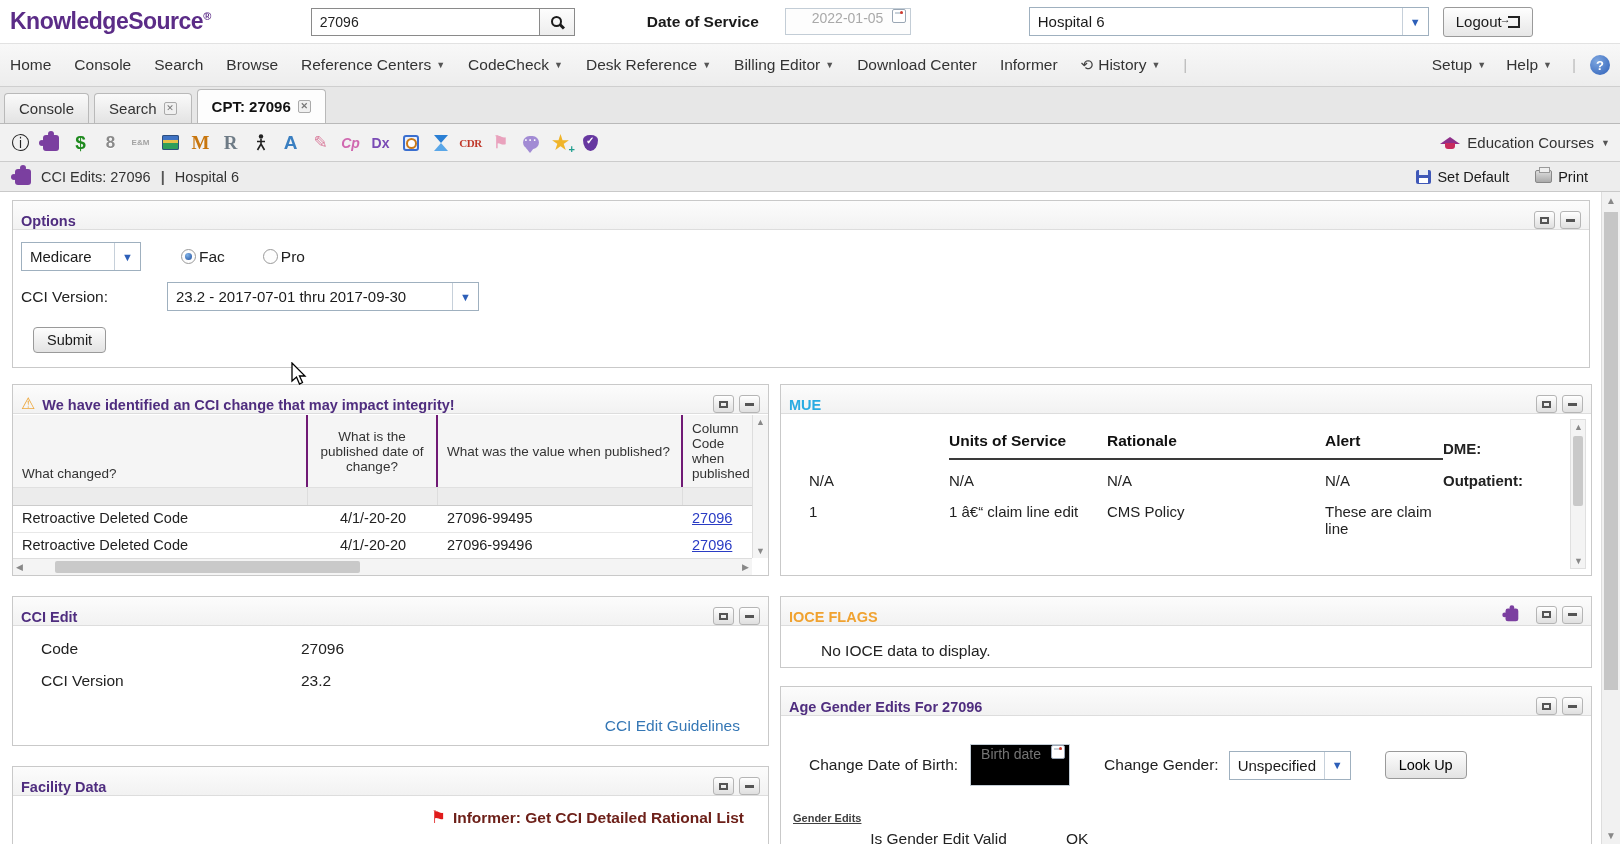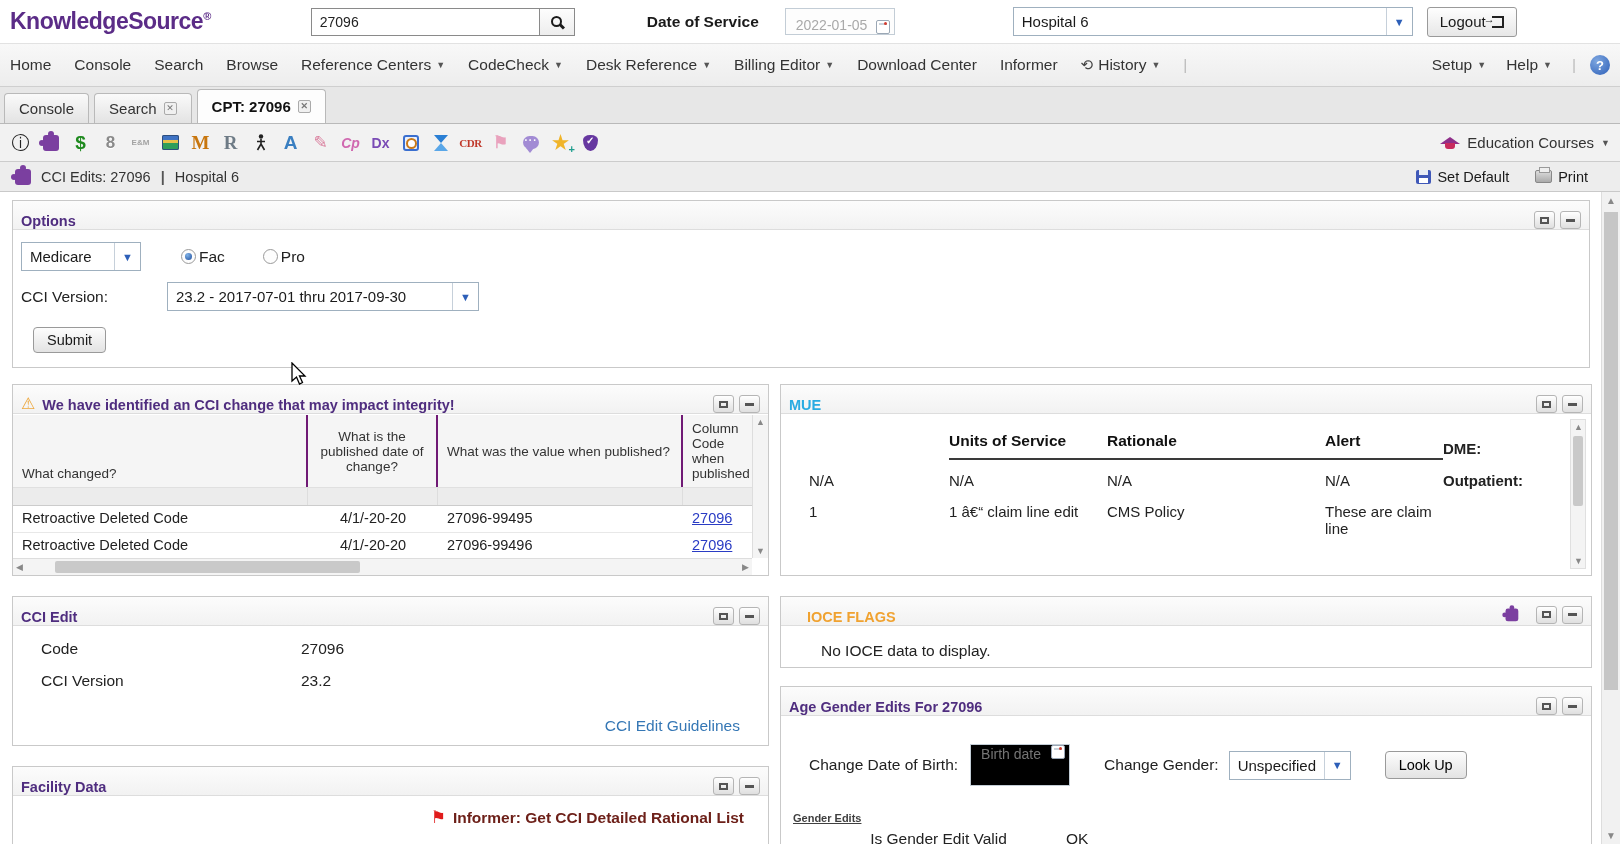--- a/index.html
+++ b/index.html
@@ -12,21 +12,21 @@
   
   .topbar { height:43px; display:flex; align-items:center; padding:0 10px; background:#fff; }
   .logo { font-size:23px; font-weight:bold; color:#5b2c87; letter-spacing:-0.5px; white-space:nowrap; }
   .logo sup { font-size:11px; }
   .search-wrap { display:flex; margin-left:100px; }
   .search-input { width:228px; height:28px; border:1px solid #8a8a8a; border-right:none; padding:0 8px; font-size:14px; font-family:inherit; color:#222; outline:none; }
   .search-btn { width:36px; height:28px; border:1px solid #8a8a8a; background:linear-gradient(#fdfdfd,#ededed); display:flex; align-items:center; justify-content:center; cursor:pointer; }
   .mag { position:relative; width:11px; height:11px; border:2.5px solid #1a1a1a; border-radius:50%; }
   .mag::after { content:""; position:absolute; width:6px; height:2.5px; background:#1a1a1a; transform:rotate(45deg); right:-5px; bottom:-2px; }
   .dos-label { font-weight:bold; font-size:15.5px; margin-left:72px; color:#1a1a1a; white-space:nowrap; }
-  .dos-box { display:flex; align-items:flex-end; margin-left:26px; border:1px solid #c3cdd6; height:27px; background:#fdfdfd; padding:0 4px 0 8px; }
+  .dos-box { display:flex; align-items:flex-start; margin-left:26px; border:1px solid #c3cdd6; height:27px; background:#fdfdfd; padding:0 4px 0 24px; }
   .dos-input { border:none; width:82px; font-size:14px; color:#a9a9a9; font-family:inherit; background:transparent; outline:none; }
   .cal-icon { position:relative; width:14px; height:14px; border:1px solid #9aa7b5; background:#fff; border-radius:2px; }
   .cal-icon::before { content:""; position:absolute; top:2px; left:2px; right:2px; height:2px; background:#c9d2da; }
   .cal-icon::after { content:""; position:absolute; top:1px; right:2px; width:3px; height:3px; background:#d23b2f; border-radius:50%; }
   .facility-select { margin-left:118px; width:400px; }
   .logout-btn { margin-left:14px; height:30px; padding:0 12px; border:1px solid #9a9a9a; border-radius:3px; background:linear-gradient(#fefefe,#e7e7e7); font-size:15px; color:#1a1a1a; display:flex; align-items:center; gap:6px; cursor:pointer; white-space:nowrap; }
   .logout-icon { position:relative; width:12px; height:12px; border:2px solid #222; border-left:none; }
   .logout-icon::before { content:"→"; position:absolute; left:-8px; top:-5px; font-size:11px; color:#222; font-weight:bold; }
 
   
@@ -159,21 +159,21 @@
   .mue-vscroll { position:absolute; top:34px; right:5px; bottom:6px; width:16px; background:#f4f4f4; border:1px solid #e0e0e0; }
 
   
   .cciedit-panel { height:150px; margin-top:20px; overflow:hidden; }
   .kv-row { display:flex; padding:14px 0 0 28px; font-size:15.5px; color:#222; }
   .kv-label { width:260px; }
   .guidelines-link { position:absolute; right:28px; bottom:10px; color:#3577b5; font-size:15.5px; cursor:pointer; }
 
   
   .ioce-panel { height:72px; margin-top:20px; overflow:hidden; }
-  .ioce-title { color:#f0a230;margin-left:18px; }
+  .ioce-title { color:#f0a230; }
   .ioce-text { padding:16px 0 0 40px; font-size:15.5px; color:#222; }
   .mini-puzzle { transform:scale(0.8); }
 
   
   .ag-panel { height:166px; margin-top:18px; overflow:hidden; }
   .ag-row { display:flex; align-items:center; padding:28px 0 0 28px; font-size:15.5px; color:#222; }
   .ag-dob-box { display:flex; align-items:flex-start; margin-left:12px; border:1px solid #c3cdd6; height:42px; background:#000000; padding:0 4px 0 8px; }
   .ag-dob-input { border:none; width:72px; font-size:14px; color:#a9a9a9; font-family:inherit; background:transparent; outline:none; }
   .ag-gender-label { margin-left:34px; }
   .ag-select { width:122px; margin-left:10px; }

